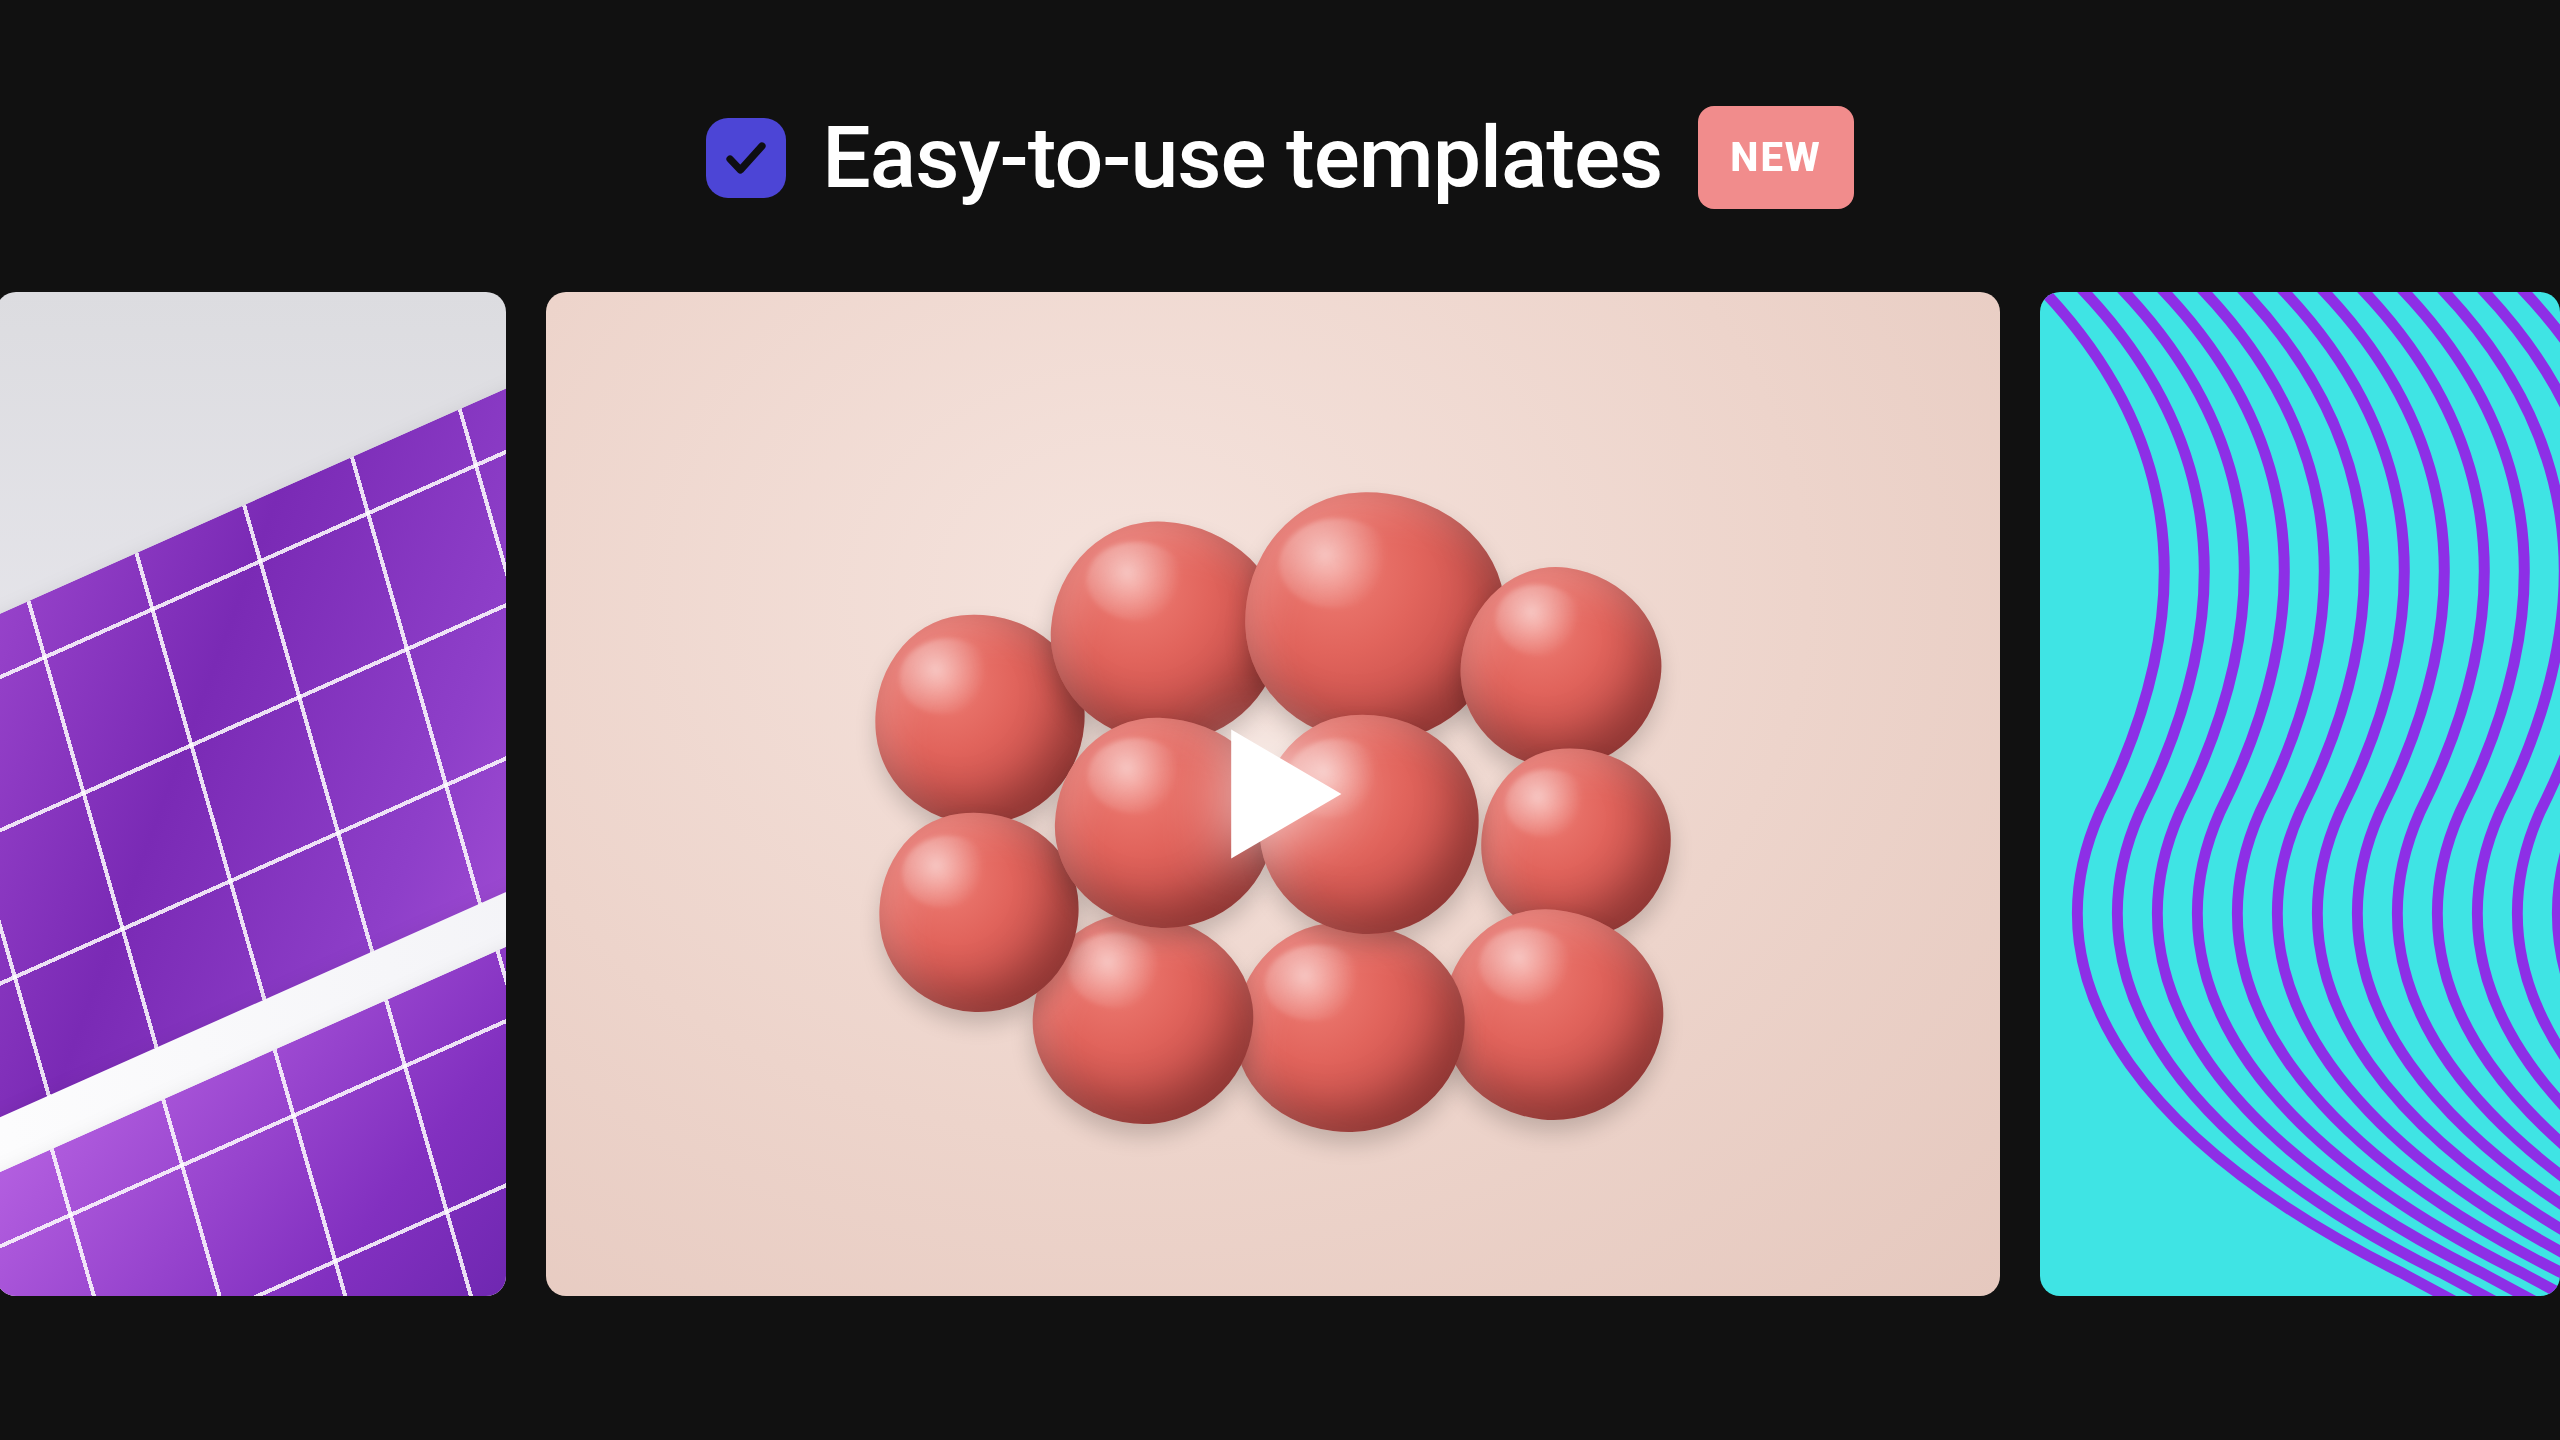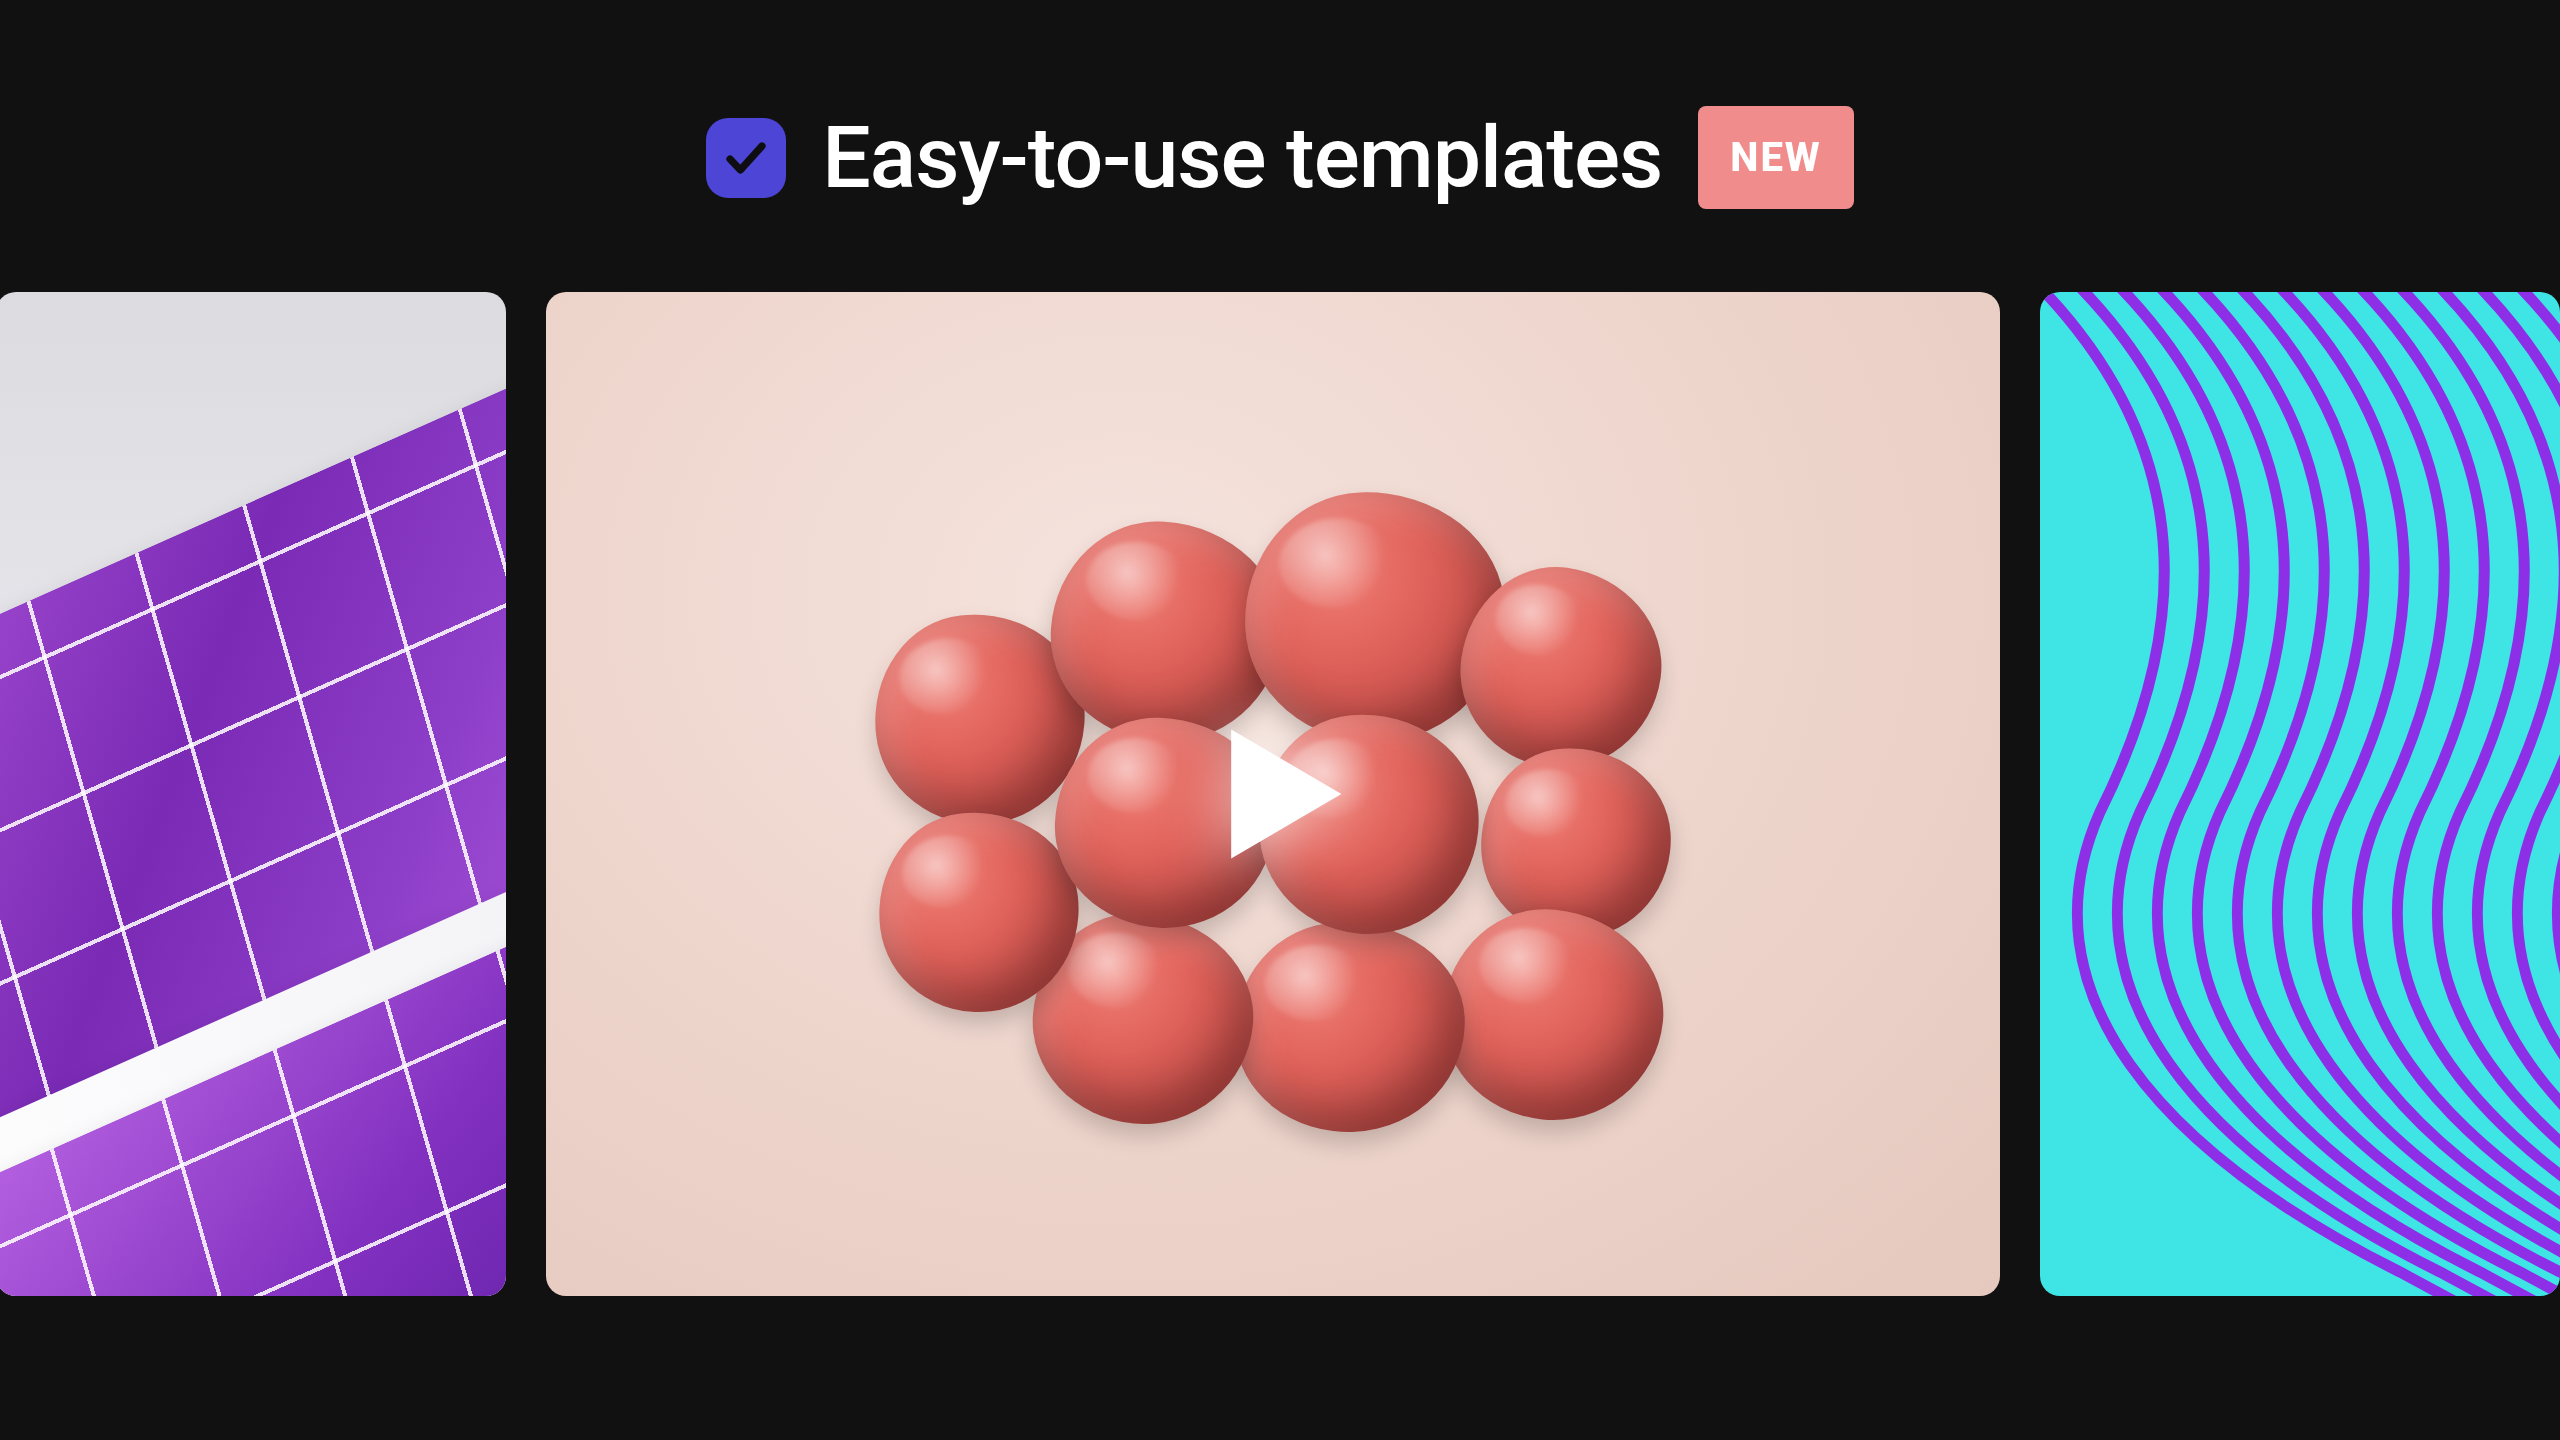--- a/index.html
+++ b/index.html
@@ -45,21 +45,21 @@
     font-weight: 500;
     letter-spacing: -1px;
   }
   .pill {
     background: #f18c8c;
     color: #ffffff;
     font-weight: 800;
     font-size: 40px;
     letter-spacing: 2px;
     padding: 28px 32px;
-    border-radius: 8px;
+    border-radius: 16px;
   }
 
   
   .carousel {
     position: absolute;
     top: 292px;
     left: 0;
     width: 100%;
     height: 1004px;
     display: flex;

